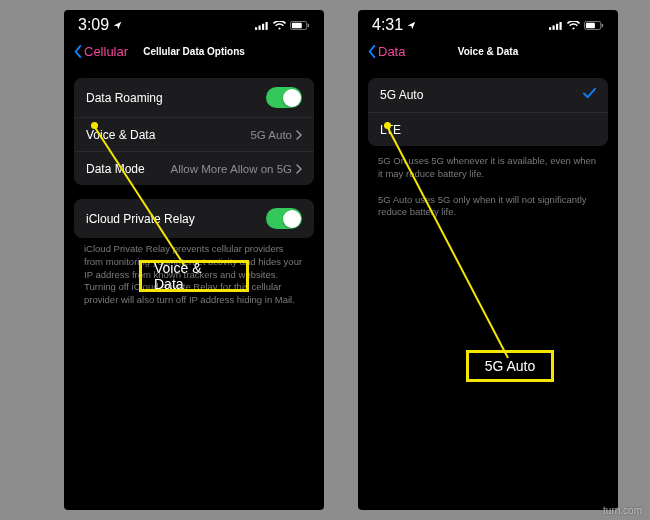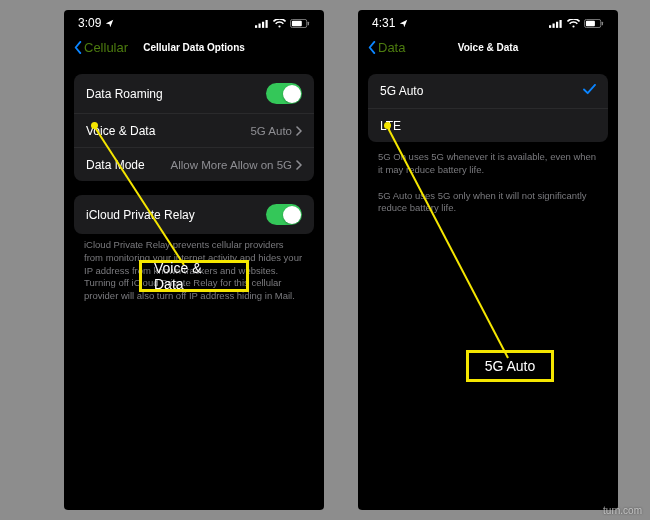--- a/index.html
+++ b/index.html
@@ -17,34 +17,34 @@
     border-radius: 4px;
     color: #fff;
     overflow: hidden;
   }
   .phone.left { left: 64px; }
   .phone.right { left: 358px; }
 
   .status-bar {
     display: flex; justify-content: space-between; align-items: center;
     padding: 6px 14px 2px 14px;
-    font-size: 12px; font-weight: 500;
+    font-size: 16px; font-weight: 500;
   }
   .status-left { display: flex; align-items: center; gap: 4px; }
   .status-right { display: flex; align-items: center; gap: 4px; }
   .status-right svg { display: block; }
 
   .nav-bar {
     display: flex; align-items: center;
     padding: 6px 10px 10px 10px;
     position: relative;
     height: 34px;
   }
   .nav-back {
-    color: #4d7c0f;
+    color: #ec4899;
     font-size: 13px;
     display: flex; align-items: center; gap: 2px;
     cursor: pointer;
   }
   .nav-title {
     position: absolute; left: 0; right: 0;
     text-align: center;
     font-size: 10px; font-weight: 600;
     pointer-events: none;
   }

